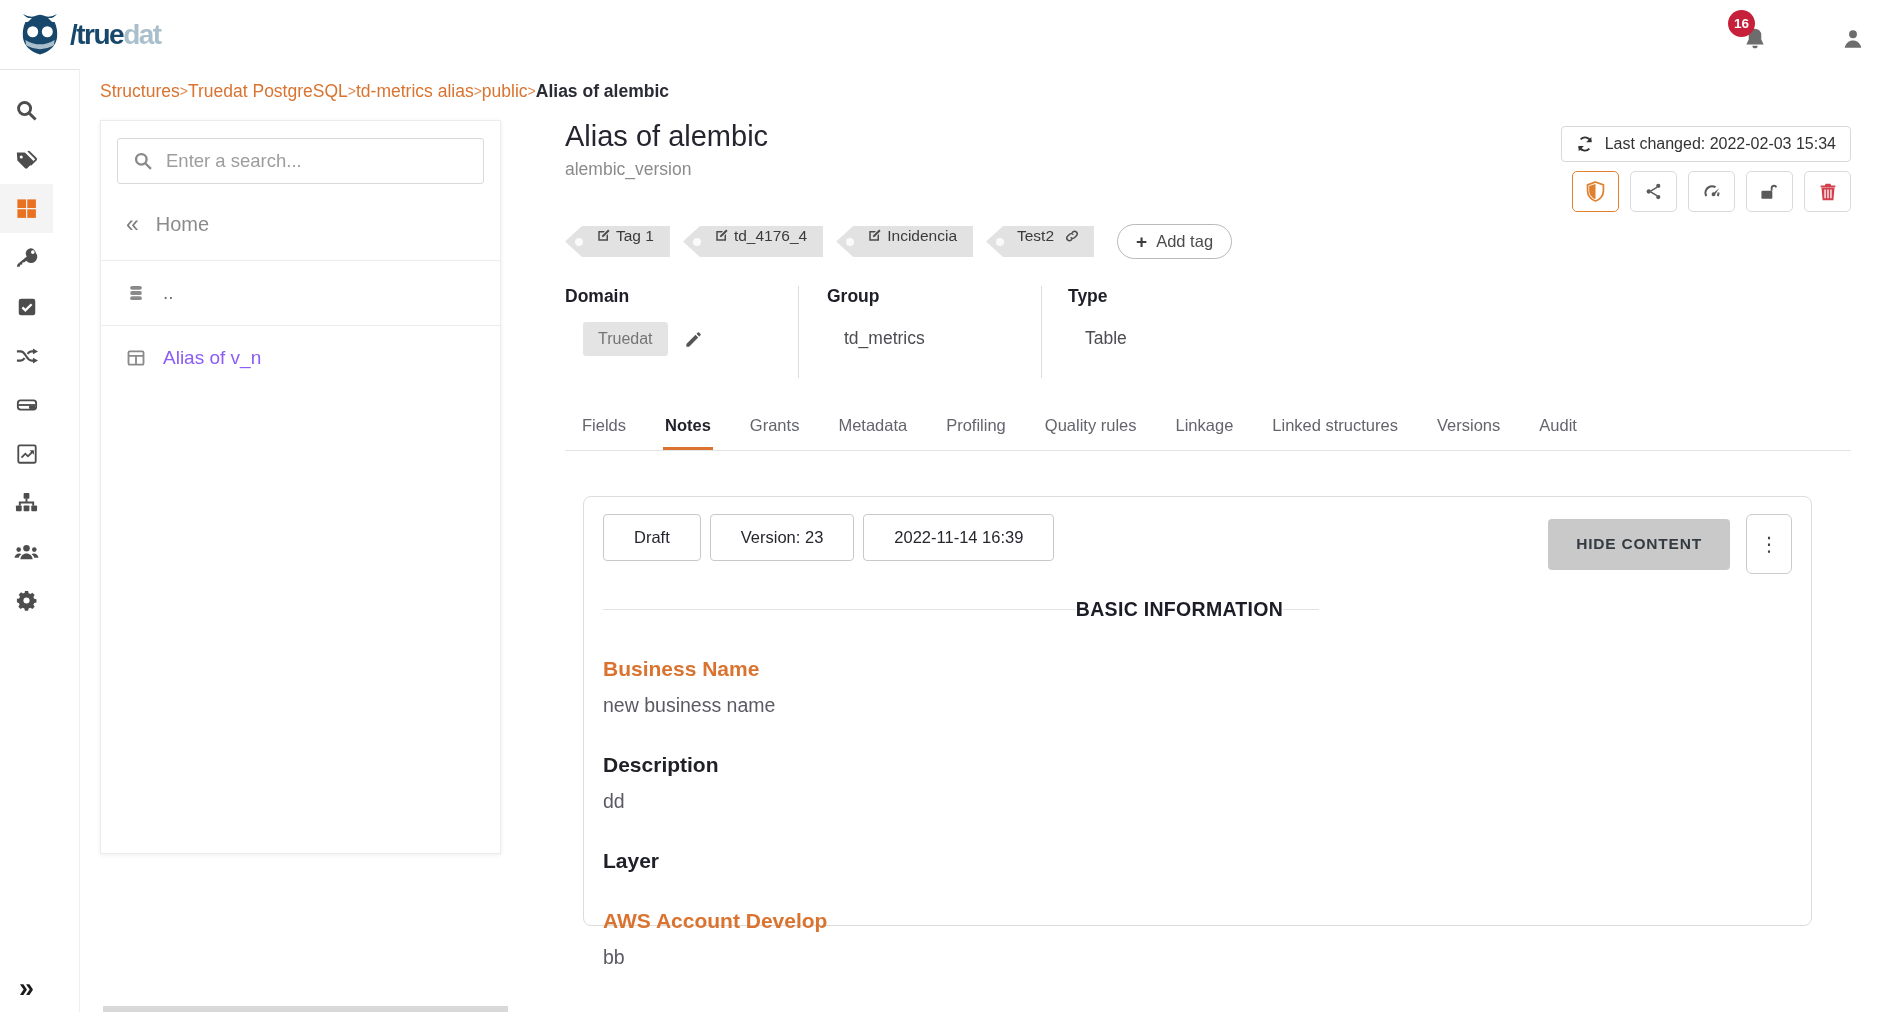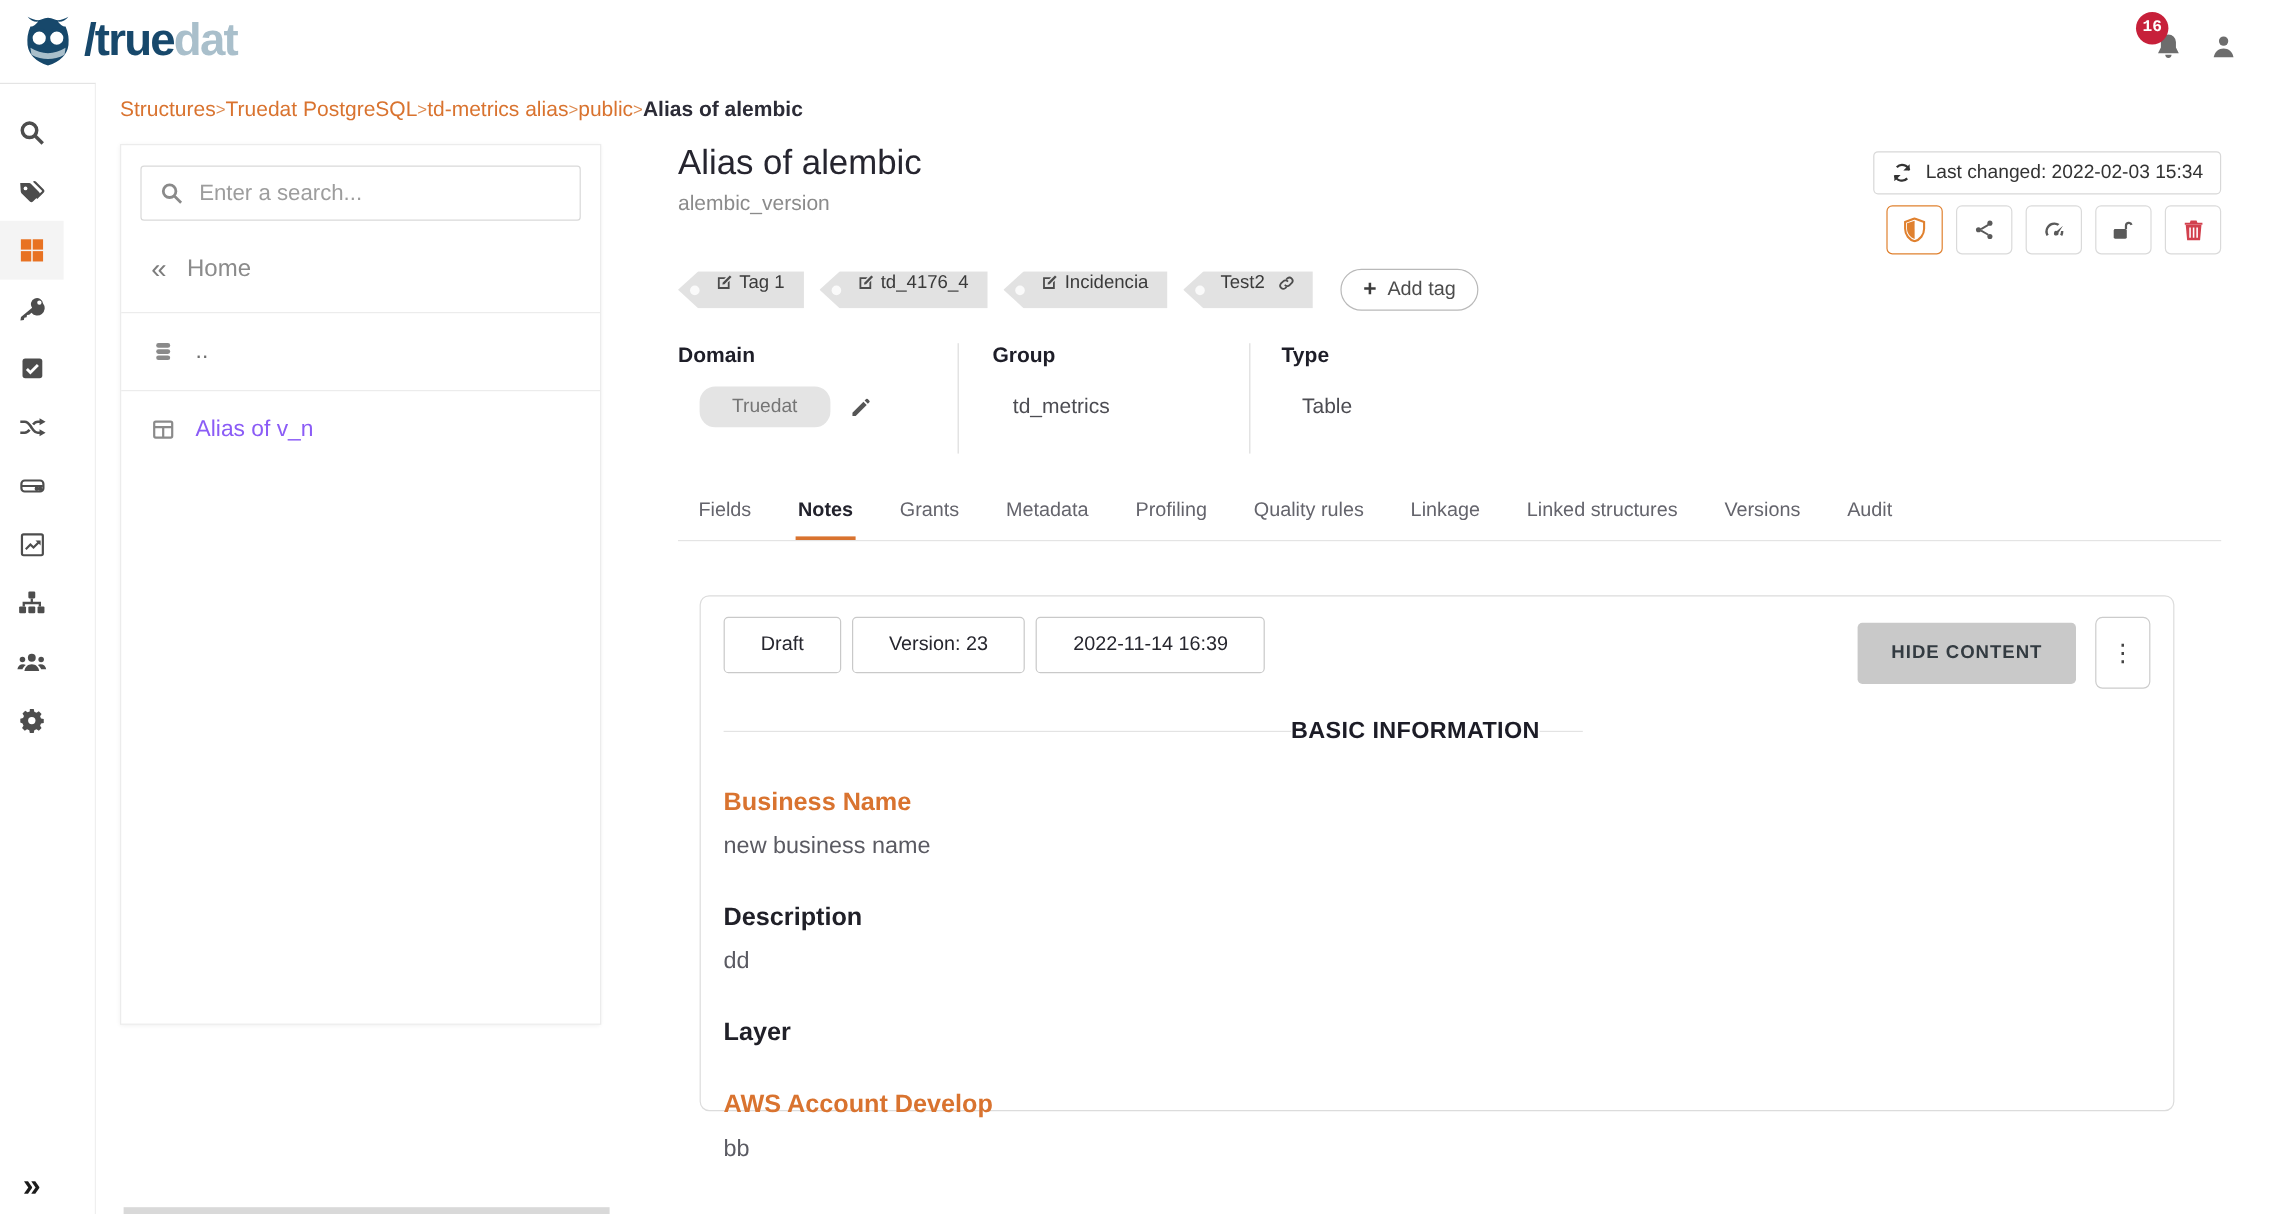--- a/index.html
+++ b/index.html
@@ -4,23 +4,23 @@
 <style>
   * { margin:0; padding:0; box-sizing:border-box; }
   html,body { width:1896px; height:1012px; overflow:hidden; background:#fff;
     font-family:"Liberation Sans", sans-serif; color:#333; }
   .page { position:relative; width:1896px; height:1012px; }
 
   
   .topbar { position:absolute; top:0; left:0; right:0; height:69px;
     display:flex; align-items:center; justify-content:space-between; padding:0 30px 0 14px; background:#fff; }
   .brand { display:flex; align-items:center; gap:4px; }
-  .brand-text { font-size:38px; font-weight:700; color:#17486b; letter-spacing:-1.5px; }
+  .brand-text { font-size:28px; font-weight:700; color:#17486b; letter-spacing:-1.5px; }
   .brand-text .lt { color:#a9bfcb; }
-  .topbar-right { display:flex; align-items:center; gap:20px; padding-top:8px;font-family:Liberation Mono, monospace; }
+  .topbar-right { display:flex; align-items:center; gap:72px; padding-top:8px; }
   .bell-wrap { position:relative; color:#6d6d6d; }
   .notif-badge { position:absolute; top:-16px; left:-14px; background:#c7203a; color:#fff;
     border-radius:50%; min-width:27px; height:27px; display:flex; align-items:center;
     justify-content:center; font-size:13.5px; font-weight:700; }
   .user-icon { color:#6d6d6d; }
 
   
   .rail { position:absolute; top:69px; left:0; bottom:0; width:80px;
     border-top:1px solid #e4e4e4; border-right:1px solid #efefef; padding-top:16px; background:#fff; }
   .rail-item { width:53px; height:49px; display:flex; align-items:center; justify-content:center; color:#4d4d4d; cursor:pointer; }
@@ -77,21 +77,21 @@
   .add-tag .plus { font-size:19px; font-weight:700; color:#3c3c3c; }
 
   .info-row { display:flex; margin-top:27px; }
   .info-row > div { min-height:92px; }
   .info-c1 { width:233px; }
   .info-c2 { width:243px; border-left:1px solid #ddd; padding-left:28px; }
   .info-c3 { width:240px; border-left:1px solid #ddd; padding-left:26px; }
   .info-label { font-size:17.5px; font-weight:700; color:#1e1e28; }
   .info-value { margin-top:21px; font-size:17.5px; color:#4c4c52; padding-left:17px; }
   .domain-line { margin-top:15px; display:flex; align-items:center; gap:16px; padding-left:18px; }
-  .domain-chip { background:#e4e4e4; border-radius:13px; padding:8px 27px; font-size:16px; color:#757575; cursor:pointer; }
+  .domain-chip { background:#e4e4e4; border-radius:3px; padding:8px 15px; font-size:16px; color:#757575; cursor:pointer; }
   .pencil-btn { color:#555; display:flex; cursor:pointer; }
 
   .tabs { display:flex; gap:35px; margin-top:28px; border-bottom:1px solid #e4e4e4; padding-left:15px; align-items:flex-end; }
   .tab { padding:10px 2px 12px; font-size:16.5px; color:#64646c; border-bottom:3px solid transparent; cursor:pointer; white-space:nowrap; }
   .tab.active { color:#22222c; font-weight:700; border-bottom-color:#d9732f; }
 
   .note-card { margin:45px 39px 0 18px; border:1px solid #dcdcdc; border-radius:8px; padding:17px 19px; height:430px; }
   .note-head { display:flex; align-items:flex-start; justify-content:space-between; }
   .badges { display:flex; gap:9px; }
   .badge-chip { border:1px solid #c9c9c9; border-radius:4px; padding:13px 30px; font-size:16.5px; color:#26262e; background:#fff; }

